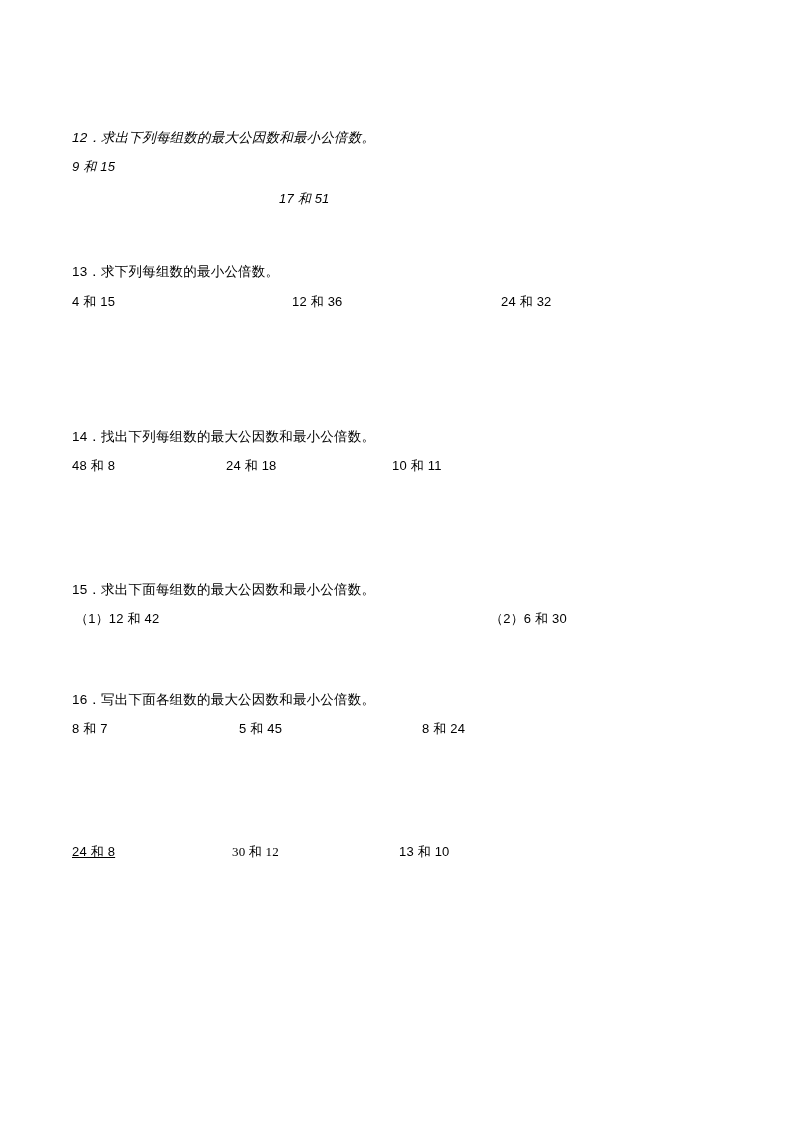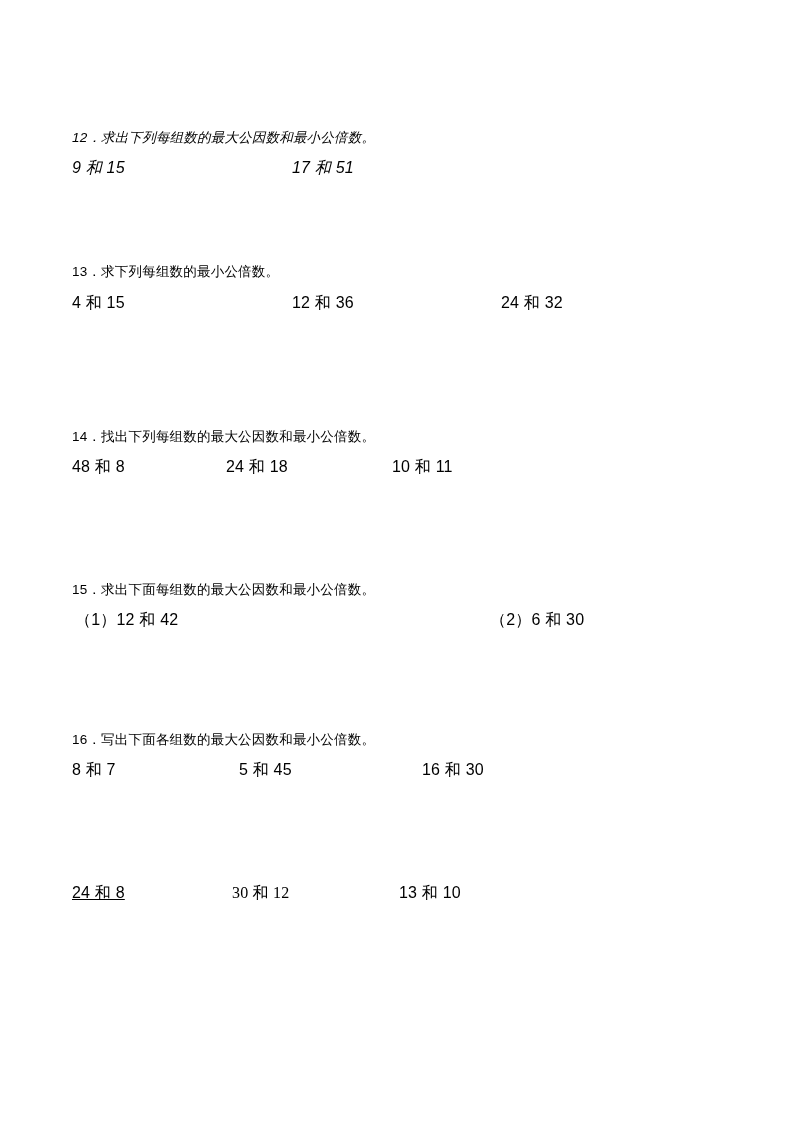--- a/index.html
+++ b/index.html
@@ -32,42 +32,42 @@
     white-space: pre;
   }
   .answer-row {
     position: relative;
     height: 22px;
     margin-top: 10px;
   }
   .item {
     position: absolute;
     top: 0;
-    font-size: 16px;
+    font-size: 13px;
     letter-spacing: 0.2px;
     white-space: pre;
   }
   
   #p12 { margin-top: 128px; font-style: italic; }
   #p13 { margin-top: 82px; }
   #p14 { margin-top: 112px; }
   #p15 { margin-top: 101px; }
-  #p16 { margin-top: 98px; }
+  #p16 { margin-top: 58px; }
   #p17 { margin-top: 101px; }
 </style>
 </head>
 <body>
 
 <div class="page">
 
   <div class="problem" id="p12">
     <div class="prompt">12．求出下列每组数的最大公因数和最小公倍数。</div>
     <div class="answer-row">
       <span class="item" style="left:0px;">9 和 15</span>
-      <span class="item" style="left:220px;">17 和 51</span>
+      <span class="item" style="left:207px;margin-top:32px;">17 和 51</span>
     </div>
   </div>
 
   <div class="problem" id="p13">
     <div class="prompt">13．求下列每组数的最小公倍数。</div>
     <div class="answer-row">
       <span class="item" style="left:0px;">4 和 15</span>
       <span class="item" style="left:220px;">12 和 36</span>
       <span class="item" style="left:429px;">24 和 32</span>
     </div>
@@ -88,21 +88,21 @@
       <span class="item" style="left:3px;">（1）12 和 42</span>
       <span class="item" style="left:418px;">（2）6 和 30</span>
     </div>
   </div>
 
   <div class="problem" id="p16">
     <div class="prompt">16．写出下面各组数的最大公因数和最小公倍数。</div>
     <div class="answer-row">
       <span class="item" style="left:0px;">8 和 7</span>
       <span class="item" style="left:167px;">5 和 45</span>
-      <span class="item" style="left:350px;">16 和 30</span>
+      <span class="item" style="left:350px;">8 和 24</span>
     </div>
   </div>
 
   <div class="problem" id="p17">
     <div class="answer-row">
       <span class="item" style="left:0px;text-decoration:underline;">24 和 8</span>
       <span class="item" style="left:160px;font-family:Liberation Serif, serif;">30 和 12</span>
       <span class="item" style="left:327px;">13 和 10</span>
     </div>
   </div>

